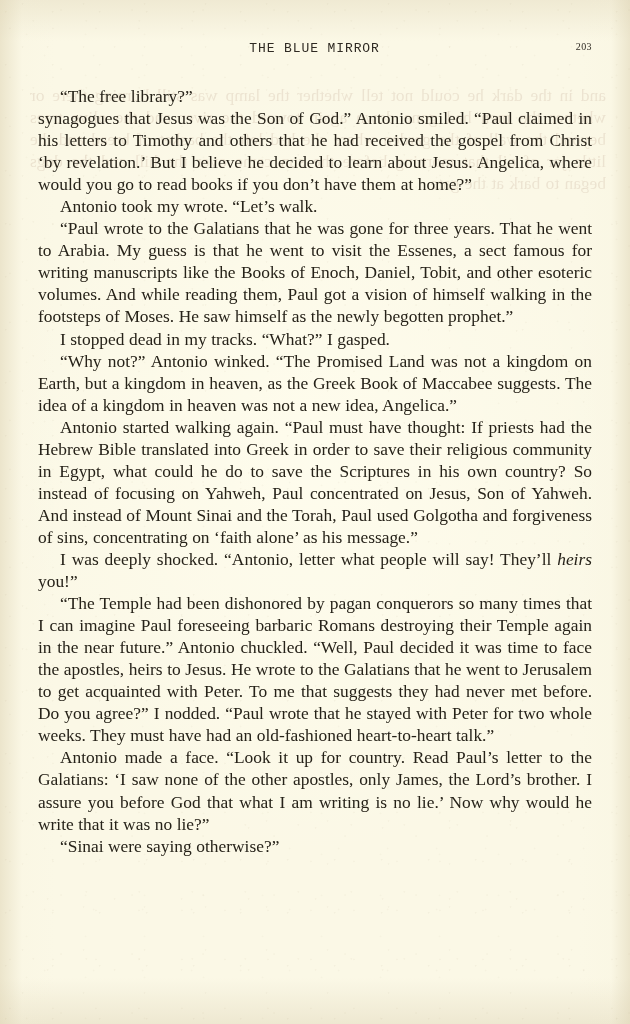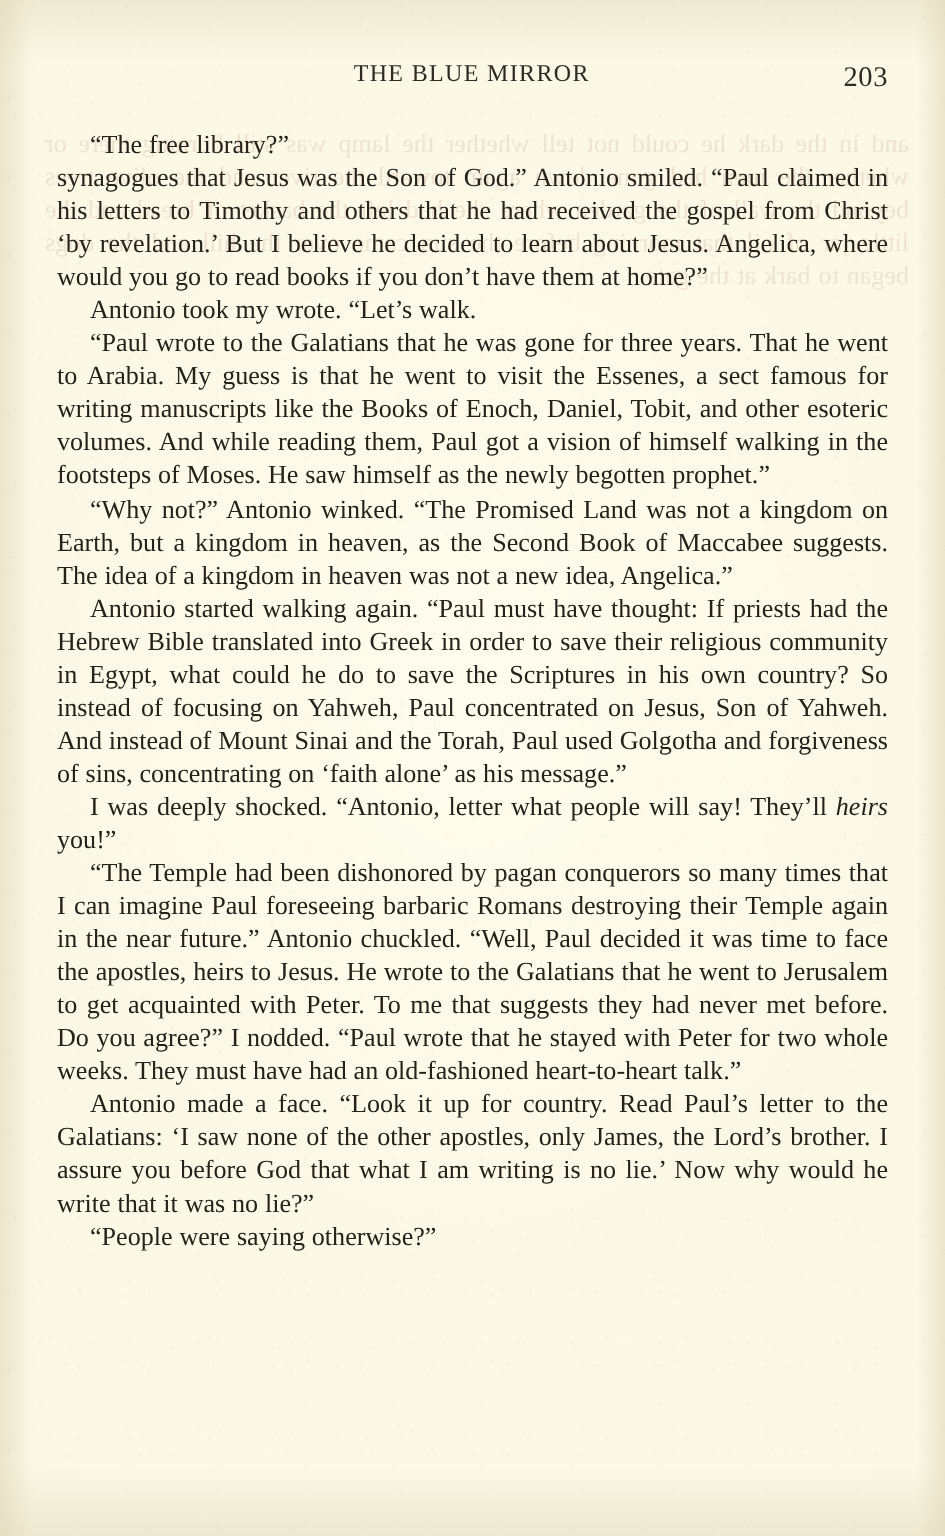--- a/index.html
+++ b/index.html
@@ -77,32 +77,32 @@
     left: 38px;
     right: 38px;
     top: 41px;
     height: 22px;
   }
   .runhead .title {
     position: absolute;
     left: 0;
     right: 1px;
     text-align: center;
-    font-size: 16px;
+    font-size: 13px;
     letter-spacing: 0.9px;
     font-variant: small-caps;
     text-transform: uppercase;
     color: #2f2a23;
-    font-family: Liberation Serif, serif;
+    font-family: Liberation Mono, monospace;
   }
   .runhead .folio {
     position: absolute;
     right: 0;
     top: 0;
-    font-size: 19px;
+    font-size: 10px;
     letter-spacing: 0.4px;
     color: #2f2a23;
   }
 
   
   .body {
     position: absolute;
     left: 38px;
     top: 85px;
     width: 554px;
@@ -142,32 +142,33 @@
     <div class="body">
 
       <p class="para nojust">“The free library?”</p>
 
       <p class="para first">synagogues that Jesus was the Son of God.” Antonio smiled. “Paul claimed in his letters to Timothy and others that he had received the gospel from Christ ‘by revelation.’ But I believe he decided to learn about Jesus. Angelica, where would you go to read books if you don’t have them at home?”</p>
 
       <p class="para nojust">Antonio took my wrote. “Let’s walk.</p>
 
       <p class="para">“Paul wrote to the Galatians that he was gone for three years. That he went to Arabia. My guess is that he went to visit the Essenes, a sect famous for writing manuscripts like the Books of Enoch, Daniel, Tobit, and other esoteric volumes. And while reading them, Paul got a vision of himself walking in the footsteps of Moses. He saw himself as the newly begotten prophet.”</p>
 
+      <p class="para nojust">I stopped dead in my tracks. “What?” I gasped.</p>
 
-      <p class="para">“Why not?” Antonio winked. “The Promised Land was not a kingdom on Earth, but a kingdom in heaven, as the Second Book of Maccabee suggests. The idea of a kingdom in heaven was not a new idea, Angelica.”</p>
+      <p class="para">“Why not?” Antonio winked. “The Promised Land was not a kingdom on Earth, but a kingdom in heaven, as the Greek Book of Maccabee suggests. The idea of a kingdom in heaven was not a new idea, Angelica.”</p>
 
       <p class="para">Antonio started walking again. “Paul must have thought: If priests had the Hebrew Bible translated into Greek in order to save their religious community in Egypt, what could he do to save the Scriptures in his own country? So instead of focusing on Yahweh, Paul concentrated on Jesus, Son of Yahweh. And instead of Mount Sinai and the Torah, Paul used Golgotha and forgiveness of sins, concentrating on ‘faith alone’ as his message.”</p>
 
       <p class="para"><span>I was deeply shocked. “Antonio, letter what people will say! They’ll </span><i>heirs</i><span> you!”</span></p>
 
       <p class="para">“The Temple had been dishonored by pagan conquerors so many times that I can imagine Paul foreseeing barbaric Romans destroying their Temple again in the near future.” Antonio chuckled. “Well, Paul decided it was time to face the apostles, heirs to Jesus. He wrote to the Galatians that he went to Jerusalem to get acquainted with Peter. To me that suggests they had never met before. Do you agree?” I nodded. “Paul wrote that he stayed with Peter for two whole weeks. They must have had an old-fashioned heart-to-heart talk.”</p>
 
 
       <p class="para">Antonio made a face. “Look it up for country. Read Paul’s letter to the Galatians: ‘I saw none of the other apostles, only James, the Lord’s brother. I assure you before God that what I am writing is no lie.’ Now why would he write that it was no lie?”</p>
 
-      <p class="para nojust">“People were saying otherwise?”</p>
+      <p class="para nojust">“Sinai were saying otherwise?”</p>
 
 
     </div>
   </div>
 
   <div class="grain"></div>
 </div>
 
 </body></html>

